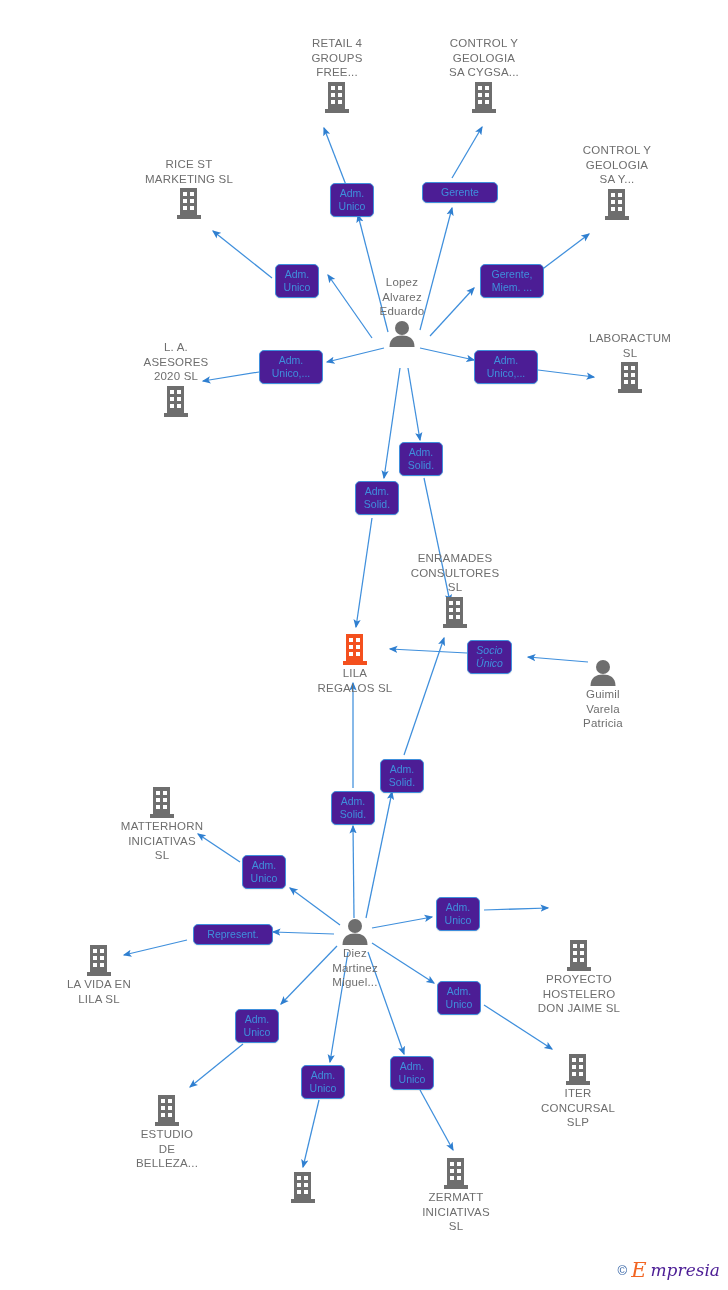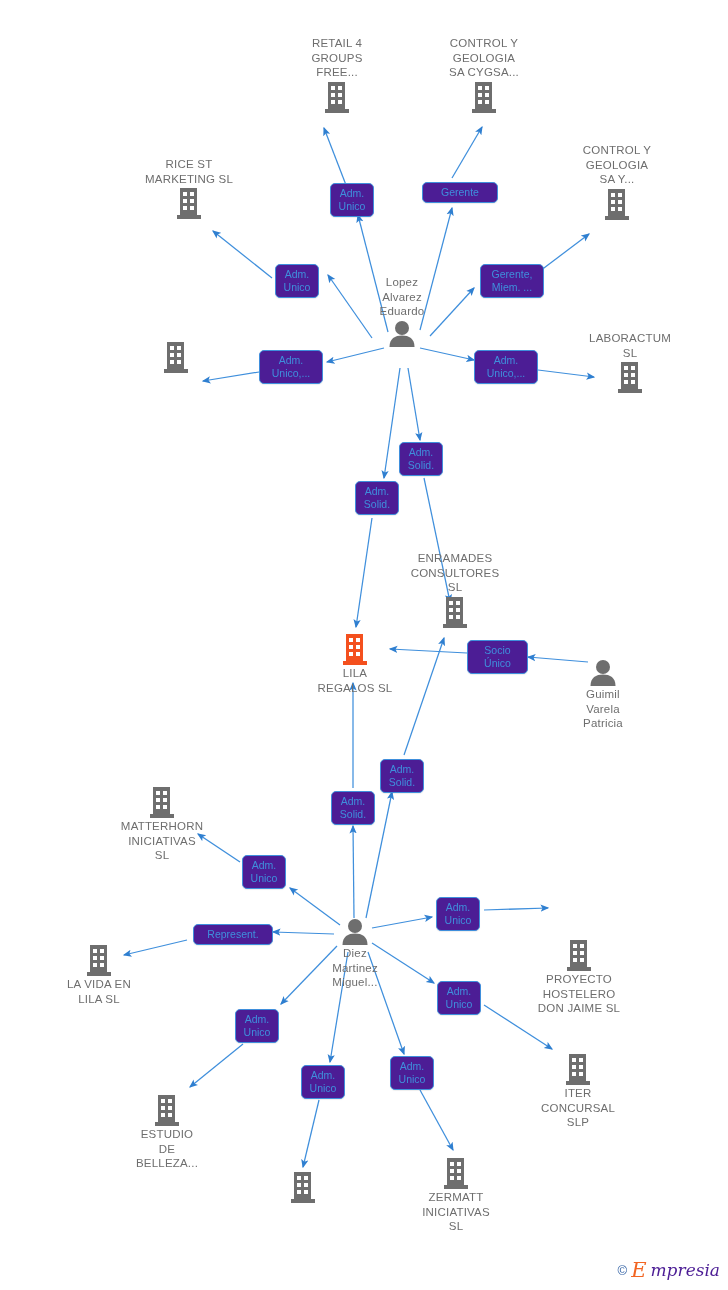--- a/index.html
+++ b/index.html
@@ -240,20 +240,23 @@
       <svg width="30" height="28" viewBox="0 0 30 28">
           <g fill="#6e6e6e">
             <circle cx="15" cy="8" r="7"></circle>
             <path d="M2.5,27 C2.5,18.5 8,15.5 15,15.5 C22,15.5 27.5,18.5 27.5,27 Z"></path>
           </g>
         </svg>
     </span>
   </div>
 
   <div class="node company" style="left:176px; top:340px;">
+    <span class="caption">L.  A.
+ASESORES
+2020  SL</span>
     <span class="glyph">
       <svg width="30" height="34" viewBox="0 0 30 34">
           <g fill="#6e6e6e">
             <rect x="6" y="2" width="17" height="28"></rect>
             <rect x="3" y="29" width="24" height="4"></rect>
           </g>
           <g fill="#ffffff">
             <rect x="9" y="6" width="4" height="4"></rect>
             <rect x="16" y="6" width="4" height="4"></rect>
             <rect x="9" y="13" width="4" height="4"></rect>
@@ -515,21 +518,21 @@
   <div class="edge-label" style="left:472px; top:264px; width:64px;margin-left:8px;">Gerente,
 Miem. ...</div>
   <div class="edge-label" style="left:259px; top:350px; width:64px;">Adm.
 Unico,...</div>
   <div class="edge-label" style="left:474px; top:350px; width:64px;">Adm.
 Unico,...</div>
   <div class="edge-label" style="left:399px; top:442px; width:44px;">Adm.
 Solid.</div>
   <div class="edge-label" style="left:355px; top:481px; width:44px;">Adm.
 Solid.</div>
-  <div class="edge-label" style="left:467px; top:640px; width:61px;">Socio
+  <div class="edge-label" style="left:467px; top:640px; width:45px;font-style:italic;">Socio
 Único</div>
   <div class="edge-label" style="left:380px; top:759px; width:44px;">Adm.
 Solid.</div>
   <div class="edge-label" style="left:331px; top:791px; width:44px;">Adm.
 Solid.</div>
   <div class="edge-label" style="left:242px; top:855px; width:44px;">Adm.
 Unico</div>
   <div class="edge-label" style="left:193px; top:924px; width:80px;">Represent.</div>
   <div class="edge-label" style="left:436px; top:897px; width:44px;">Adm.
 Unico</div>

